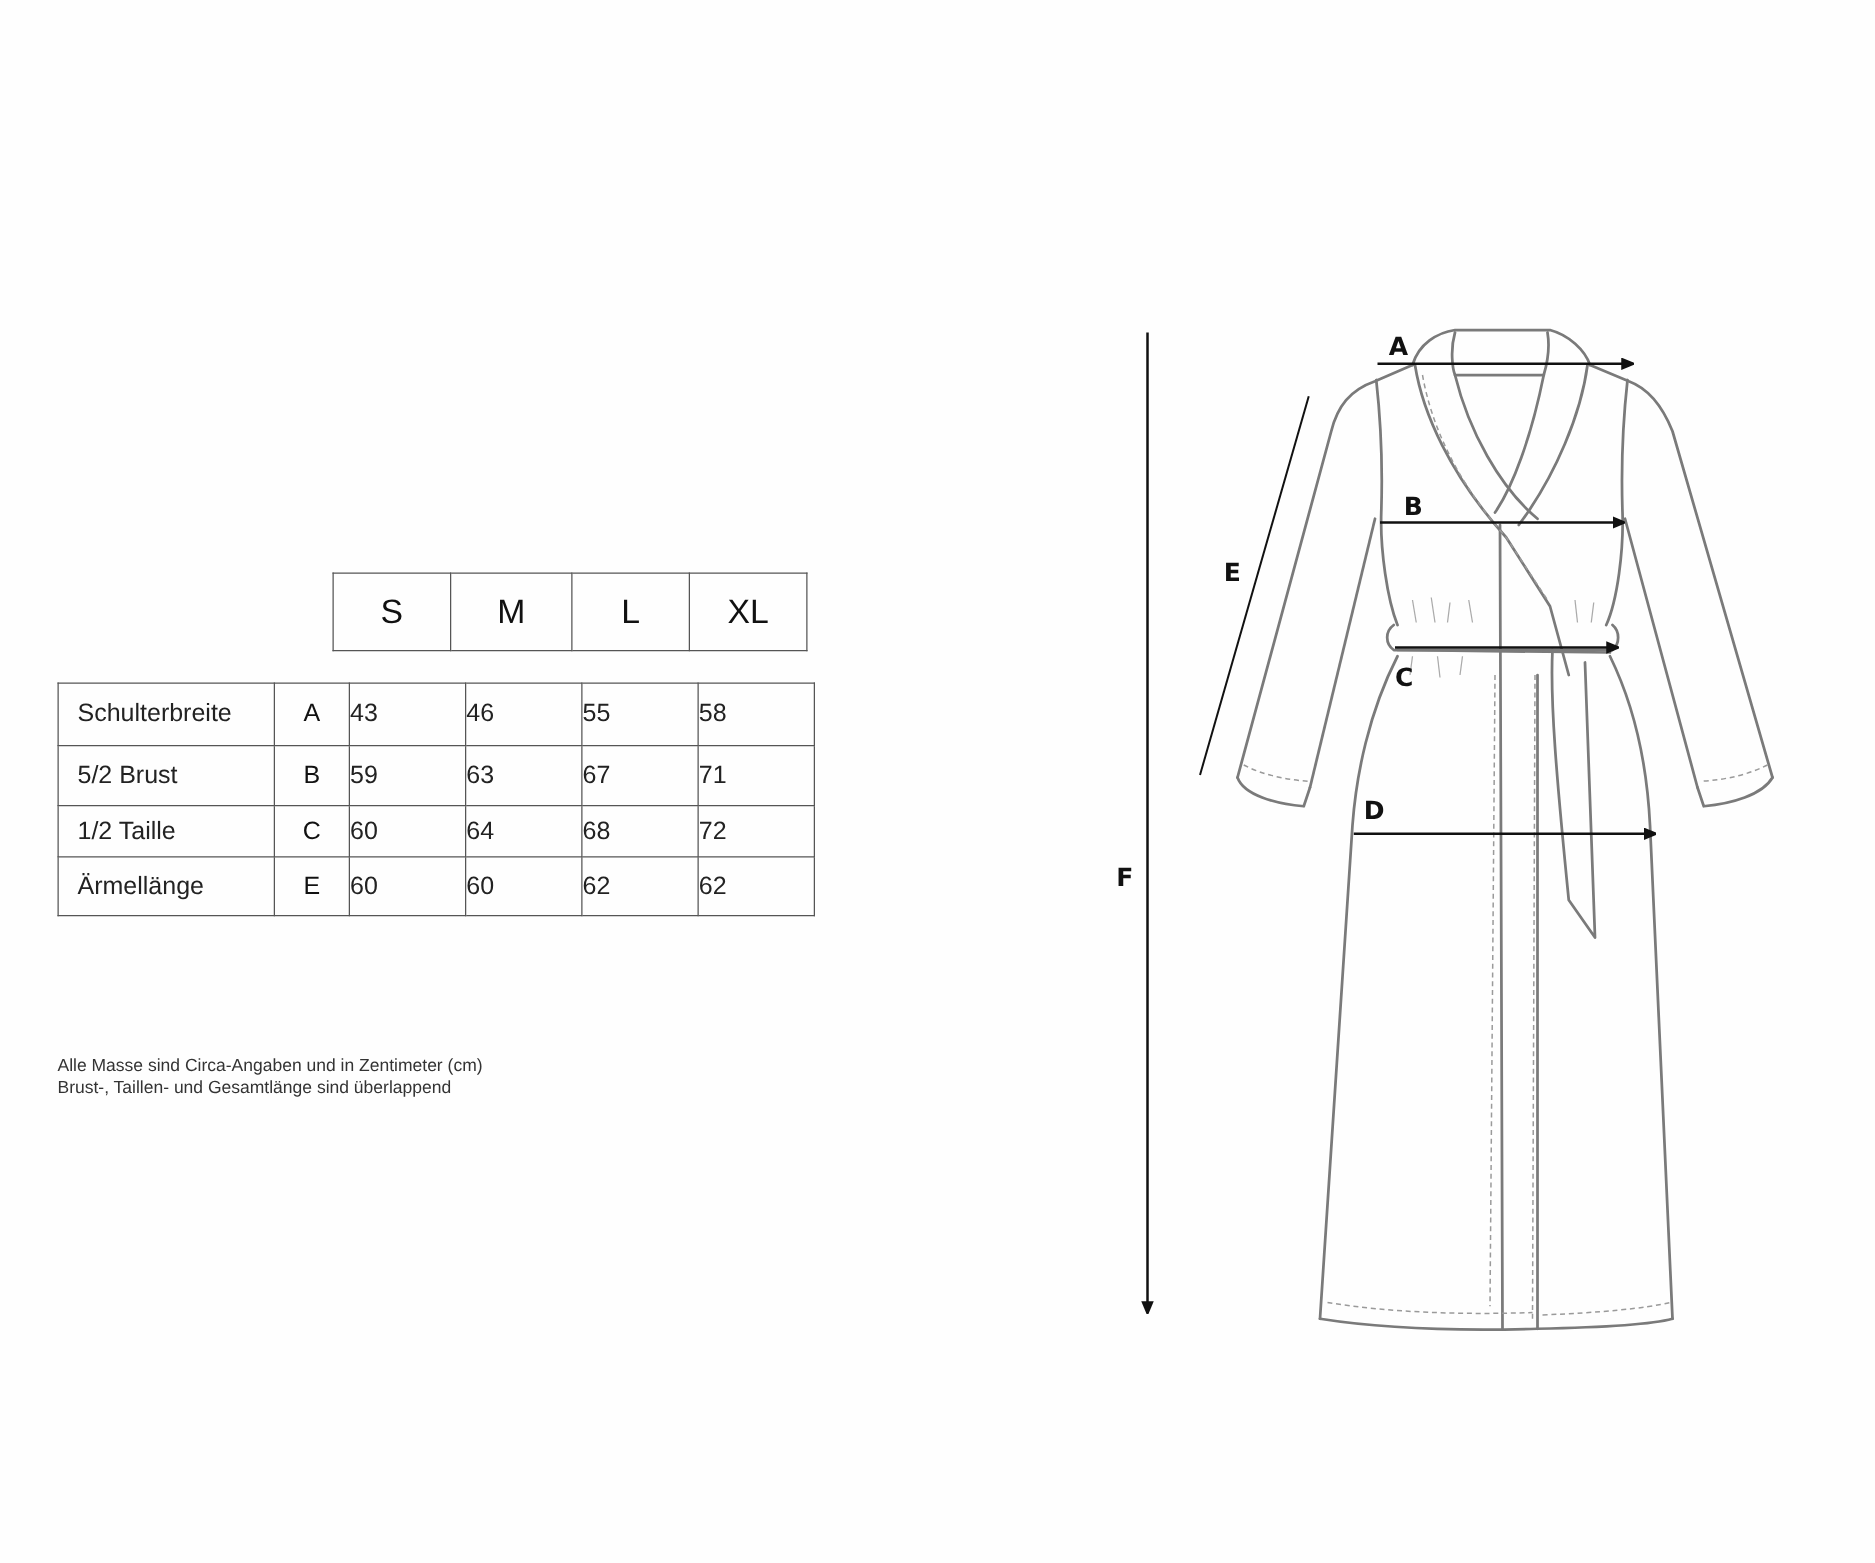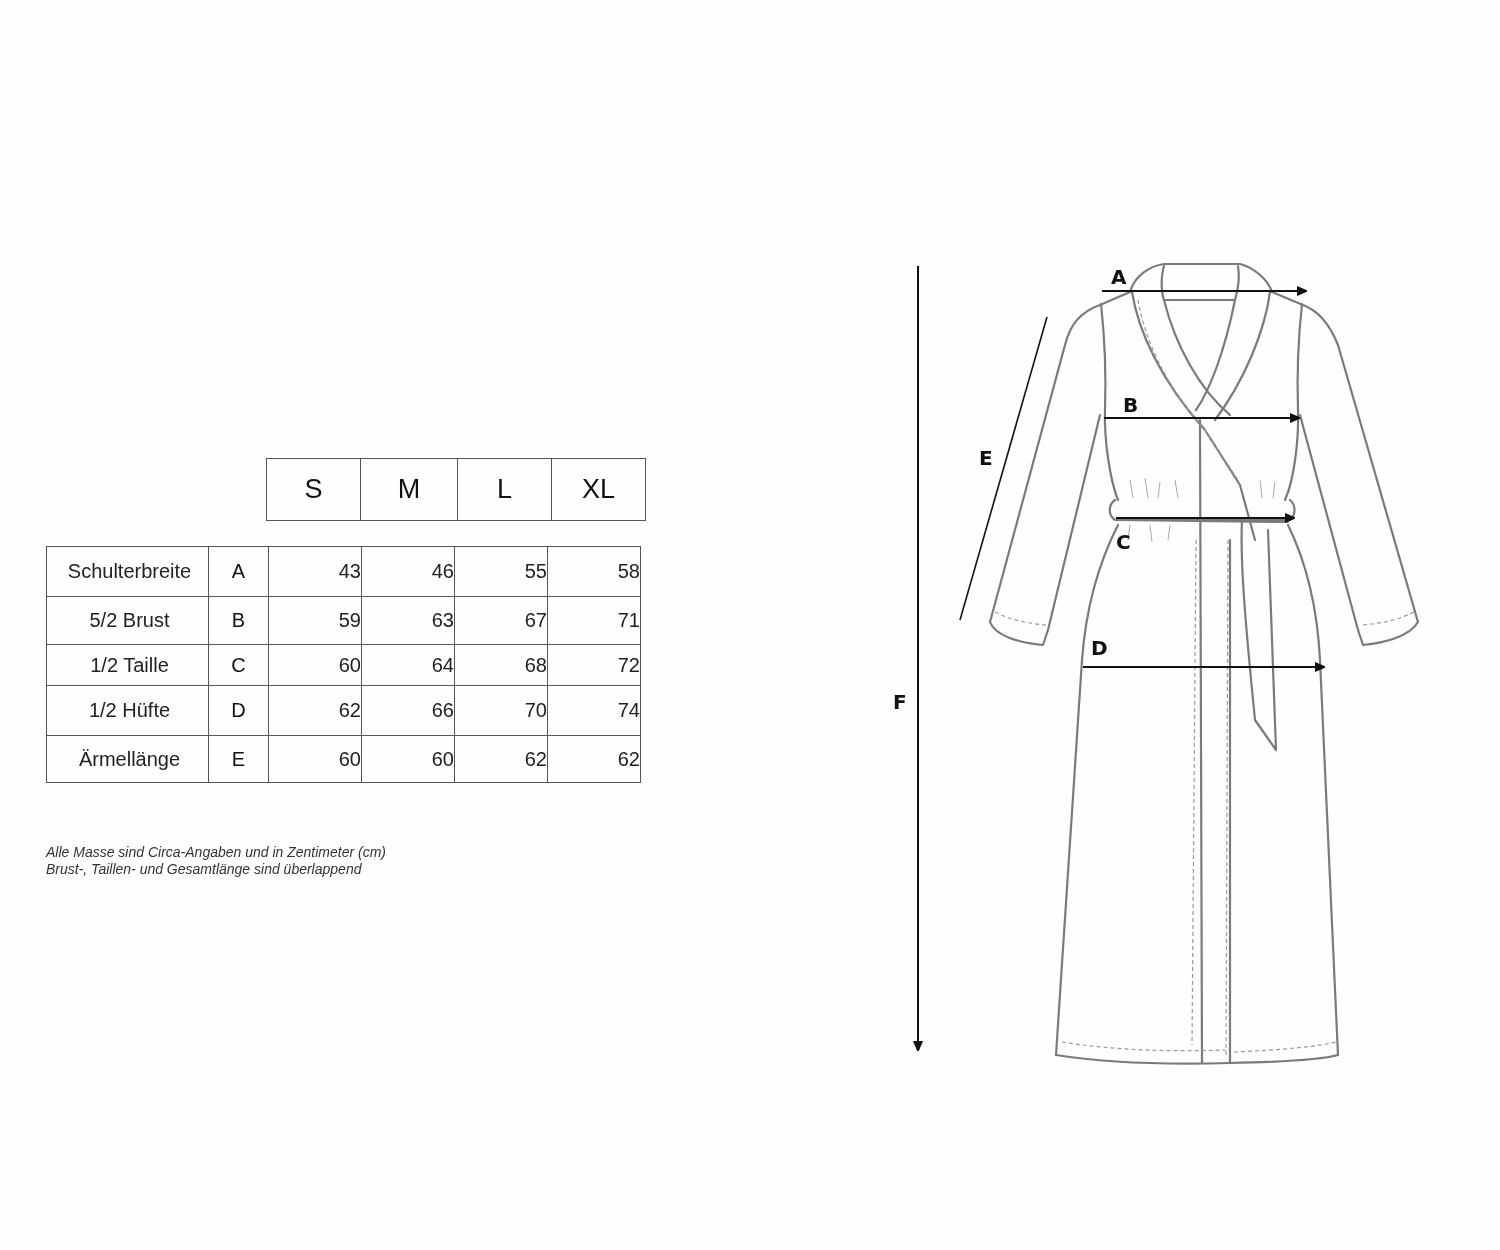--- a/index.html
+++ b/index.html
@@ -8,30 +8,30 @@
   
   .size-header { position:absolute; left:266px; top:458px; border-collapse:collapse; }
   .size-header td { border:1.5px solid #555; height:61px; text-align:center; font-size:27px; color:#111; padding:0; }
   .size-header td.c0 { width:93px; }
   .size-header td.c1 { width:96px; }
   .size-header td.c2 { width:93px; }
   .size-header td.c3 { width:93px; }
   
   .meas { position:absolute; left:46px; top:546px; border-collapse:collapse; }
   .meas td { border:1.5px solid #555; font-size:20px; color:#222; padding:0; }
-  .meas td.label { width:157px; text-align:center; padding-left:4px; }
+  .meas td.label { width:157px; text-align:left; padding-left:15px; }
   .meas td.code { width:59px; text-align:center; color:#111; }
-  .meas td.val { width:92px; text-align:right; }
+  .meas td.val { width:92px; text-align:left; }
   .meas tr.r0 td { height:49px; }
   .meas tr.r1 td { height:47px; }
   .meas tr.r2 td { height:40px; }
   .meas tr.r3 td { height:49px; }
   .meas tr.r4 td { height:46px; }
   .meas tr.r5 td { height:46px; }
-  .notes { position:absolute; left:46px; top:844px; font-size:14px; color:#333; line-height:17px;font-style:italic; }
+  .notes { position:absolute; left:46px; top:844px; font-size:14px; color:#333; line-height:17px; }
   .diagram { position:absolute; left:880px; top:250px; width:560px; height:830px; }
   .dlabel { position:absolute; font-weight:bold; font-size:20px; color:#111; font-family:"DejaVu Sans", sans-serif; }
 </style>
 </head>
 <body>
 
 <div class="canvas">
 
   <table class="size-header">
     <tbody>
@@ -62,28 +62,20 @@
       <td class="val">67</td>
       <td class="val">71</td>
     </tr>
     <tr class="r2">
       <td class="label">1/2 Taille</td>
       <td class="code">C</td>
       <td class="val">60</td>
       <td class="val">64</td>
       <td class="val">68</td>
       <td class="val">72</td>
-    </tr>
-    <tr class="r3">
-      <td class="label">1/2 Hüfte</td>
-      <td class="code">D</td>
-      <td class="val">62</td>
-      <td class="val">66</td>
-      <td class="val">70</td>
-      <td class="val">74</td>
     </tr>
     <tr class="r4">
       <td class="label">Ärmellänge</td>
       <td class="code">E</td>
       <td class="val">60</td>
       <td class="val">60</td>
       <td class="val">62</td>
       <td class="val">62</td>
     </tr>
   </tbody>

